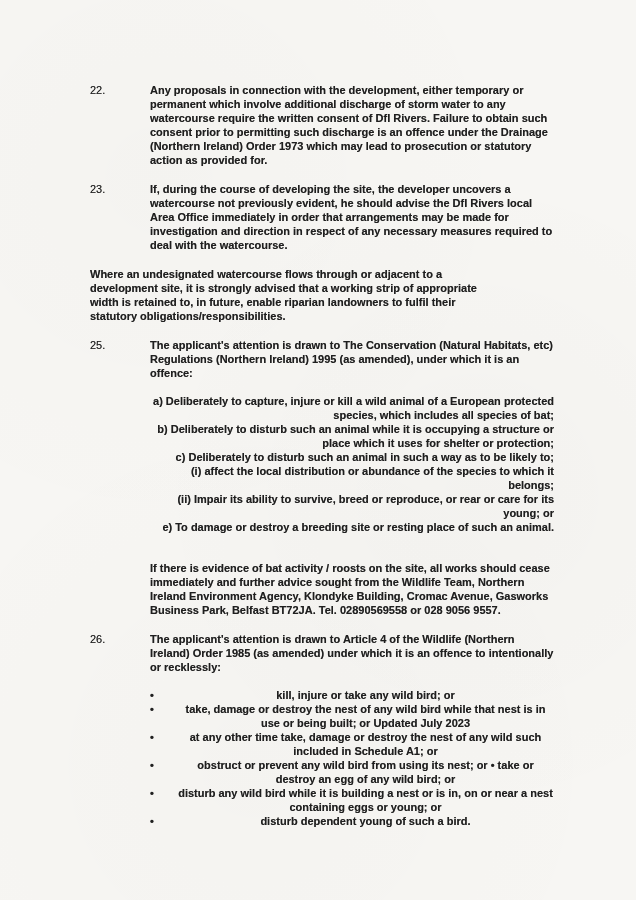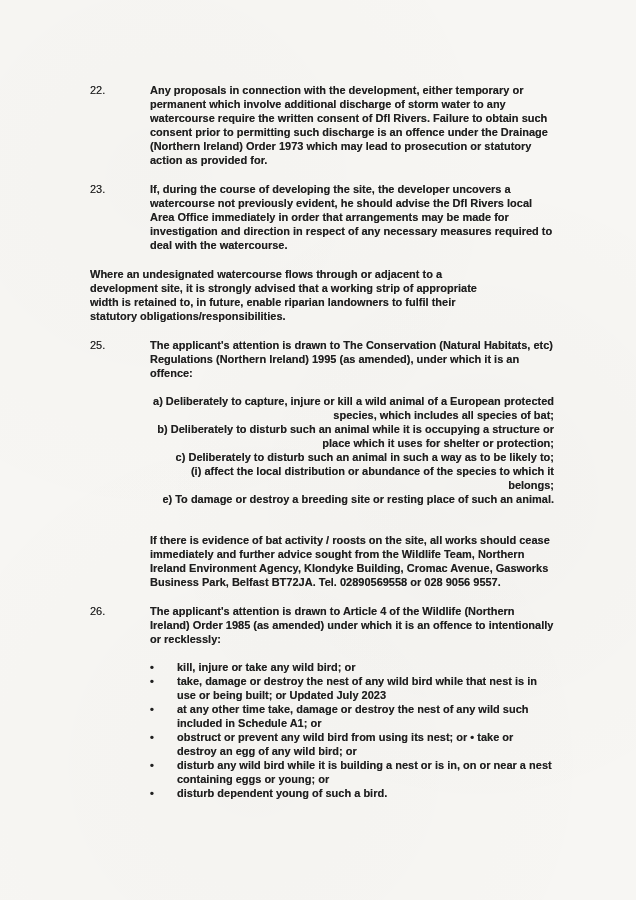--- a/index.html
+++ b/index.html
@@ -38,21 +38,21 @@
   .body {
     width: 404px;
     font-weight: bold;
   }
   .body p { margin: 0; }
   .clause-list { margin: 14px 0 27px 0; text-align: right; }
   .clause { margin: 0; }
   .bullet-list { margin-top: 14px; }
   .bullet-row { display: flex; }
   .bullet-marker { flex: 0 0 27px; width: 27px; }
-  .bullet-text { flex: 1; }
+  .bullet-text { flex: 1; text-align: center; }
 </style>
 </head>
 <body>
 
 <div class="page">
 
   <div class="item">
     <div class="num">22.</div>
     <div class="body">
       <p>Any proposals in connection with the development, either temporary or permanent which involve additional discharge of storm water to any watercourse require the written consent of DfI Rivers.  Failure to obtain such consent prior to permitting such discharge is an offence under the Drainage (Northern Ireland) Order 1973 which may lead to prosecution or statutory action as provided for.</p>
@@ -74,20 +74,21 @@
 
   <div class="item">
     <div class="num">25.</div>
     <div class="body">
       <p>The applicant's attention is drawn to The Conservation (Natural Habitats, etc) Regulations (Northern Ireland) 1995 (as amended), under which it is an offence:</p>
       <div class="clause-list">
         <p class="clause">a) Deliberately to capture, injure or kill a wild animal of a European protected species, which includes all species of bat;</p>
         <p class="clause">b) Deliberately to disturb such an animal while it is occupying a structure or place which it uses for shelter or protection;</p>
         <p class="clause">c) Deliberately to disturb such an animal in such a way as to be likely to;</p>
         <p class="clause">(i) affect the local distribution or abundance of the species to which it belongs;</p>
+        <p class="clause">(ii) Impair its ability to survive, breed or reproduce, or rear or care for its young; or</p>
         <p class="clause">e) To damage or destroy a breeding site or resting place of such an animal.</p>
       </div>
       <p>If there is evidence of bat activity / roosts on the site, all works should cease immediately and further advice sought from the Wildlife Team, Northern Ireland Environment Agency, Klondyke Building, Cromac Avenue, Gasworks Business Park, Belfast BT72JA. Tel. 02890569558 or 028 9056 9557.</p>
     </div>
   </div>
 
   <div class="item">
     <div class="num">26.</div>
     <div class="body">
       <p>The applicant's attention is drawn to Article 4 of the Wildlife (Northern Ireland) Order 1985 (as amended) under which it is an offence to intentionally or recklessly:</p>

